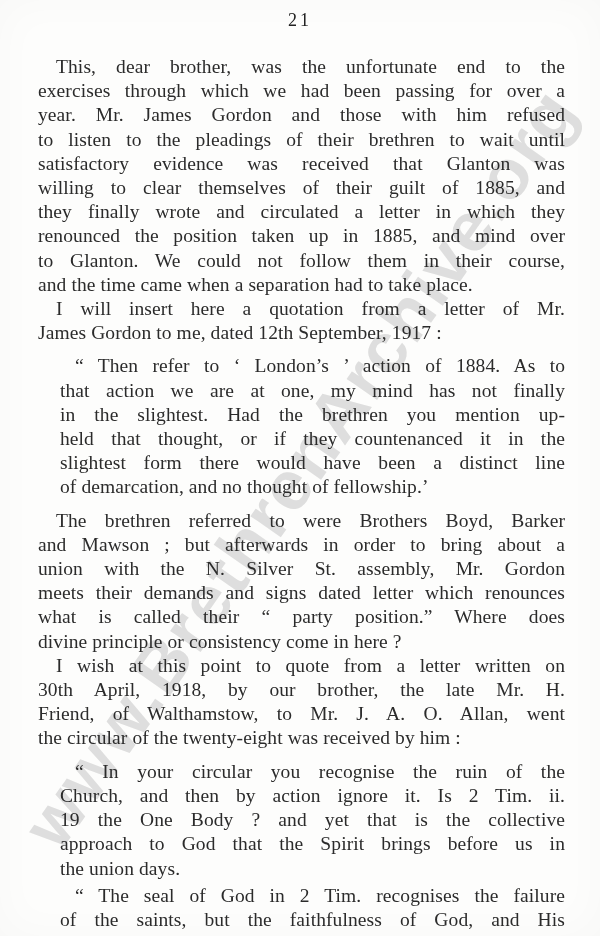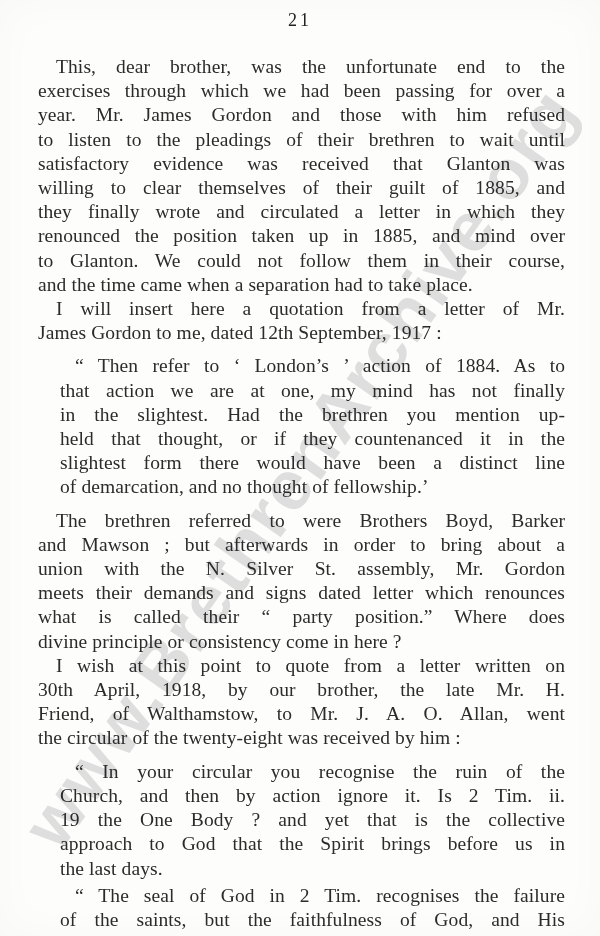--- a/index.html
+++ b/index.html
@@ -115,21 +115,21 @@
         <span class="line firstline">I wish at this point to quote from a letter written on</span>
         <span class="line">30th April, 1918, by our brother, the late Mr. H.</span>
         <span class="line">Friend, of Walthamstow, to Mr. J. A. O. Allan, went</span>
         <span class="line lastline">the circular of the twenty-eight was received by him :</span>
       </div>
       <div class="para quote">
         <span class="line firstline">“ In your circular you recognise the ruin of the</span>
         <span class="line">Church, and then by action ignore it.  Is 2 Tim. ii.</span>
         <span class="line">19 the One Body ? and yet that is the collective</span>
         <span class="line">approach to God that the Spirit brings before us in</span>
-        <span class="line lastline">the last days.</span>
+        <span class="line lastline">the union days.</span>
       </div>
       <div class="para quote">
         <span class="line firstline">“ The seal of God in 2 Tim. recognises the failure</span>
         <span class="line">of the saints, but the faithfulness of God, and His</span>
         <span class="line">sovereign right to still define the path His own are to</span>
       </div>
     </div>
 </div>
 
 </body></html>

